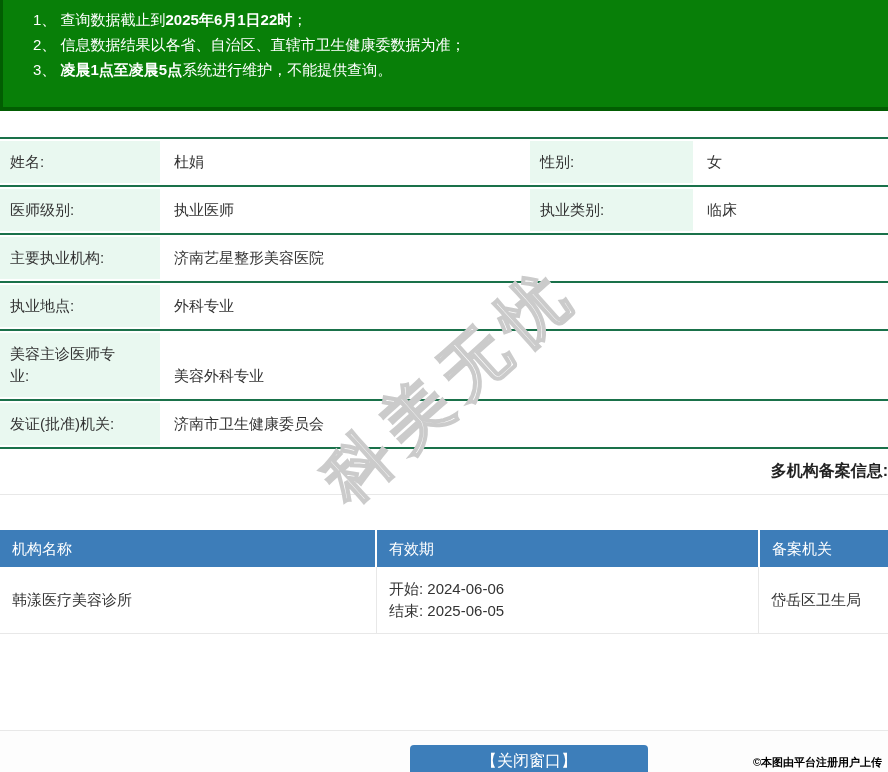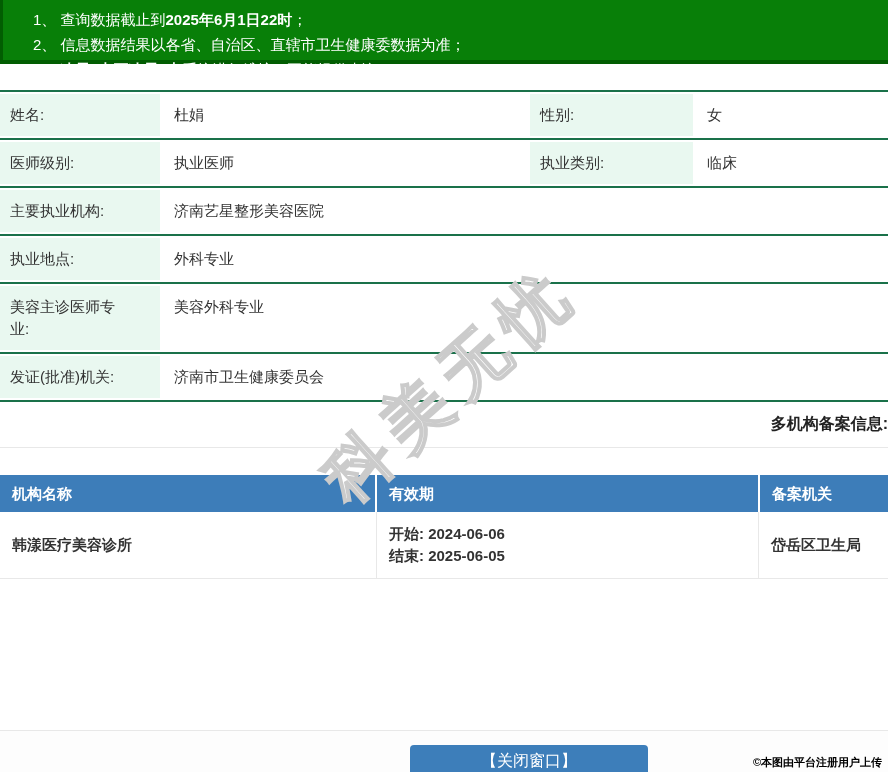--- a/index.html
+++ b/index.html
@@ -11,38 +11,38 @@
     font-family: "Liberation Sans", "DejaVu Sans", sans-serif;
     color: #333;
   }
 
   
   .notice-panel {
     background: var(--notice-bg, #087f08);
     border-left: 3px solid var(--notice-border, #025d02);
     border-bottom: 4px solid var(--notice-border, #025d02);
     padding: 7px 20px 5px 30px;
-    height: 64px;
+    height: 111px;
   }
   .notice-line {
     color: #ffffff;
     font-size: 15px;
     line-height: 25px;
     white-space: nowrap;
   }
   .notice-line b { font-weight: 700; }
 
   
   .info-table {
     margin-top: 26px;
     border-top: 2px solid var(--table-border-green, #1a714a);
   }
   .info-row {
     display: flex;
-    align-items: flex-start;
+    align-items: flex-end;
     padding: 2px 0;
     border-bottom: 2px solid var(--table-border-green, #1a714a);
     background: #fff;
   }
   .cell-label {
     flex: 0 0 160px;
     background: var(--label-bg, #e9f8f0);
     padding: 10px 28px 10px 10px;
     font-size: 15px;
     line-height: 22px;
@@ -71,21 +71,21 @@
   .section-title {
     display: block;
     margin-left: 160px;
     text-align: right;
     font-size: 16px;
     font-weight: 700;
     color: #222;
   }
 
   
-  .filing-table { margin-top: 27px; font-weight: bold; }
+  .filing-table { margin-top: 35px; }
   .filing-header { display: flex; }
   .f-hcell {
     background: var(--header-blue, #3d7db9);
     color: #ffffff;
     font-size: 15px;
     line-height: 19px;
     padding: 9px 12px;
   }
   .f-hcell.c1 { flex: 0 0 375px; }
   .f-hcell.c2 { flex: 0 0 381px; margin-left: 2px; }

